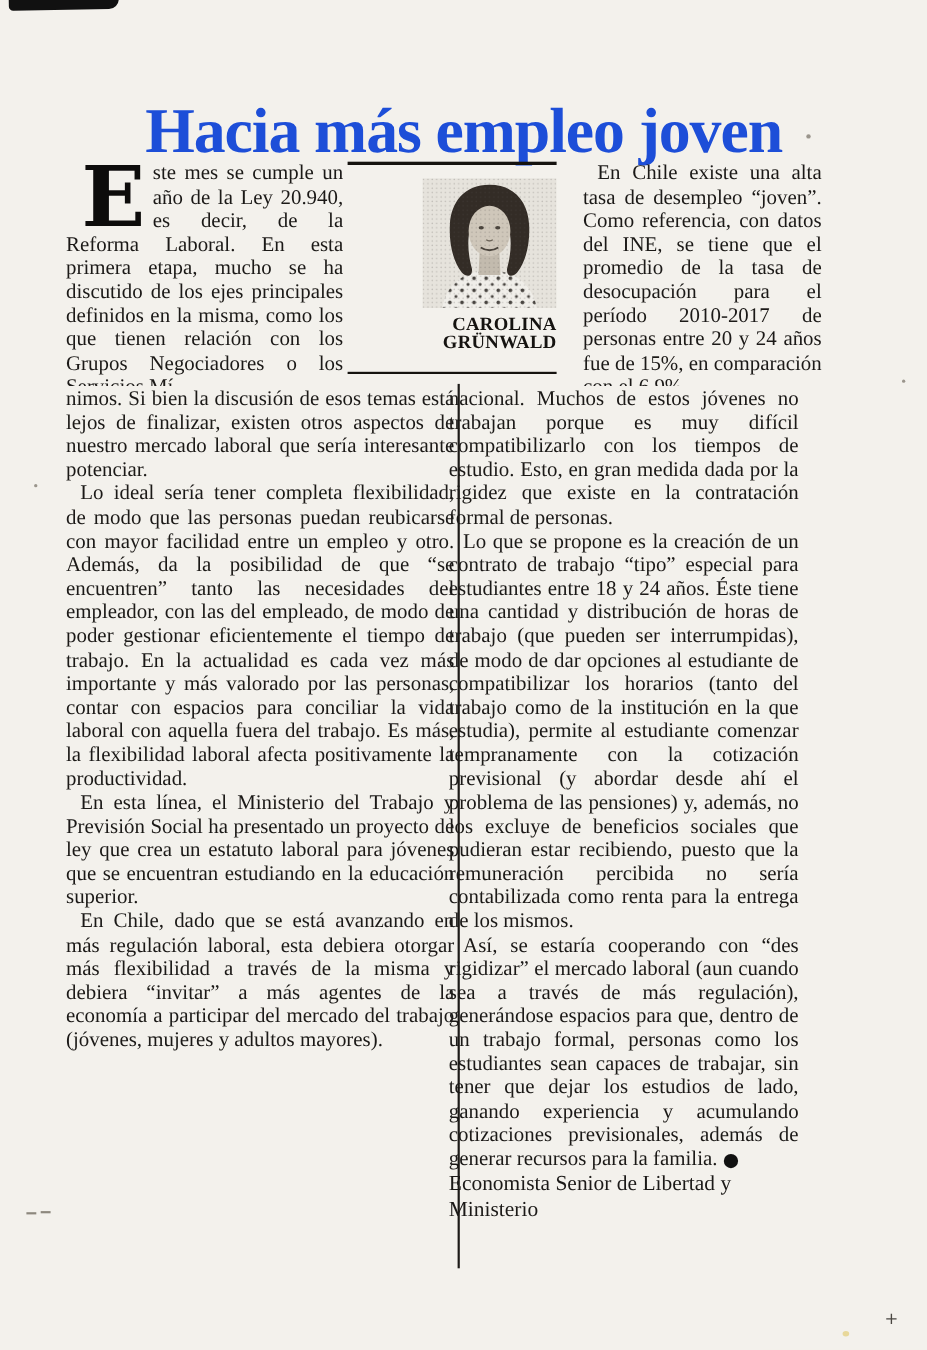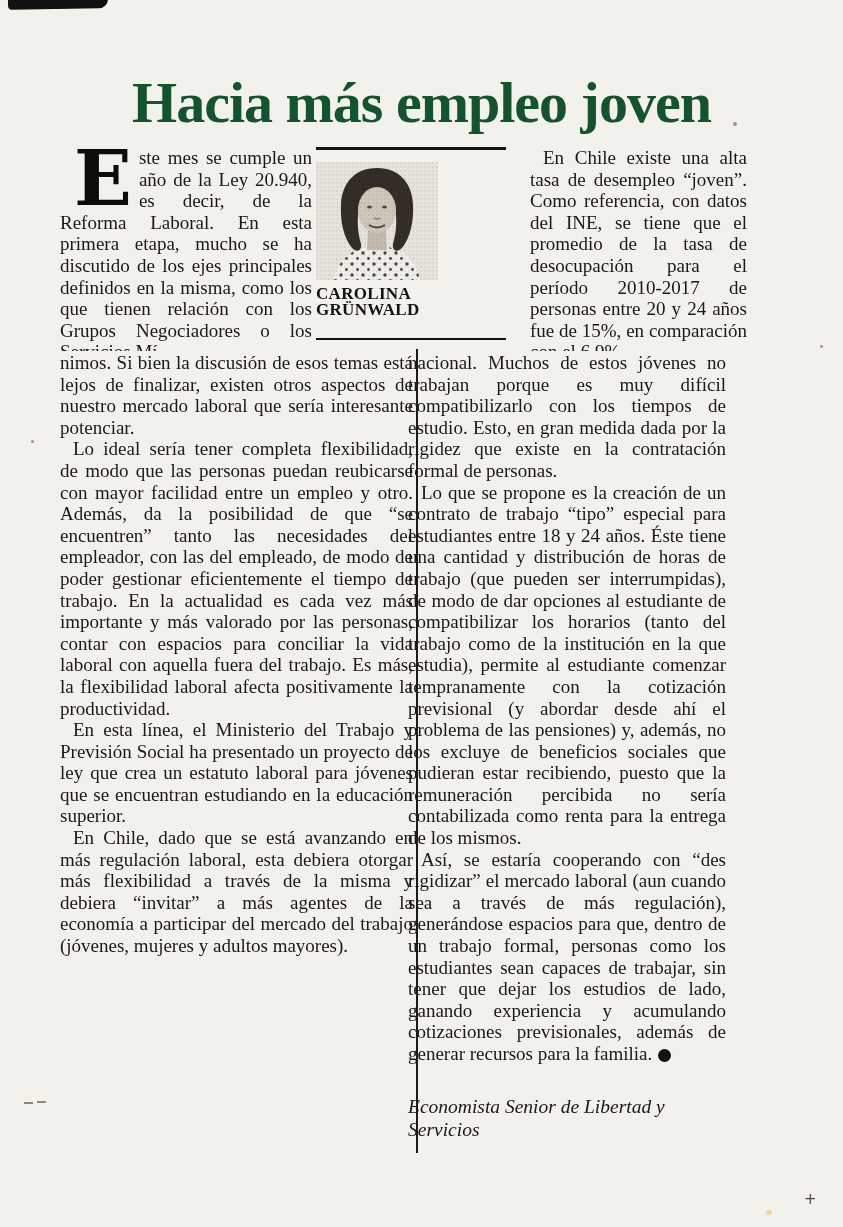--- a/index.html
+++ b/index.html
@@ -11,23 +11,23 @@
   }
   
   .blob-top-left{position:absolute;left:8px;top:-4px;width:100px;height:13px;background:#111;border-radius:0 0 9px 4px;transform:rotate(-1deg);}
   .speck{position:absolute;background:#9a958c;border-radius:50%;}
   .speck-yellow{position:absolute;background:#e8d89a;border-radius:50%;width:6px;height:5px;}
   .plus-mark{position:absolute;color:#4a4742;font-size:15px;font-family:"DejaVu Sans",sans-serif;}
   .margin-dash{position:absolute;width:9px;height:2px;background:#8d887e;}
 
   
   .headline{
-    position:absolute;top:30px;left:0;width:100%;
+    position:absolute;top:46px;left:0;width:100%;
     text-align:center;font-size:58px;font-weight:bold;
-    letter-spacing:-1px;color:#14532d;
+    letter-spacing:-1px;color:#1d4ed8;
   }
 
   
   .textblock{
     position:absolute;
     font-size:19px;line-height:21.6px;
     text-align:justify;
     color:#1b1917;
   }
   .textblock p{margin:0;}
@@ -43,42 +43,41 @@
     font-weight:bold;
     margin:3px 7px 0 14px;
     color:#0d0c0b;
     font-family:"DejaVu Serif",serif;
   }
 
   
   .photo-box{
     position:absolute;left:316px;top:147px;width:190px;height:188px;
     border-top:3px solid #15130f;border-bottom:2px solid #15130f;
-    text-align:left;
+    text-align:right;
   }
   .portrait{margin-top:12px;}
   .photo-caption{
     margin-top:2px;
     font-weight:bold;font-size:17px;line-height:16px;
     letter-spacing:0.3px;color:#151310;
   }
 
   
   .divider{position:absolute;left:416px;top:349px;width:2px;height:804px;background:#1d1b18;}
 
   .endmark{
     display:inline-block;width:13px;height:13px;border-radius:50%;
     background:#111;color:#f3f1ec;
     font-size:10px;line-height:13px;font-weight:bold;text-align:center;
     margin-left:6px;vertical-align:1px;
     font-family:"Liberation Sans",sans-serif;
   }
   .byline{
-    margin-top:30px;
-    font-style:italic;font-size:19.5px;line-height:23px;
+    font-size:19.5px;line-height:23px;
     text-align:left;
   }
 </style>
 </head>
 <body>
 
 <div class="blob-top-left"></div>
 <div class="speck" style="left:733px;top:122px;width:4px;height:4px;"></div>
 <div class="speck" style="left:820px;top:345px;width:3px;height:3px;"></div>
 <div class="speck" style="left:31px;top:440px;width:3px;height:3px;"></div>
@@ -143,15 +142,15 @@
   <p class="indent">En esta línea, el Ministerio del Trabajo y Previsión Social ha presentado un proyecto de ley que crea un estatuto laboral para jóvenes que se encuentran estudiando en la educación superior.</p>
   <p class="indent">En Chile, dado que se está avanzando en más regulación laboral, esta debiera otorgar más flexibilidad a través de la misma y debiera “invitar” a más agentes de la economía a participar del mercado del trabajo (jóvenes, mujeres y adultos mayores).</p>
 </div>
 
 <div class="textblock col-right-main">
   <p>nacional. Muchos de estos jóvenes no trabajan porque es muy difícil compatibilizarlo con los tiempos de estudio. Esto, en gran medida dada por la rigidez que existe en la contratación formal de personas.</p>
   <p class="indent">Lo que se propone es la creación de un contrato de trabajo “tipo” especial para estudiantes entre 18 y 24 años. Éste tiene una cantidad y distribución de horas de trabajo (que pueden ser interrumpidas), de modo de dar opciones al estudiante de compatibilizar los horarios (tanto del trabajo como de la institución en la que estudia), permite al estudiante comenzar tempranamente con la cotización previsional (y abordar desde ahí el problema de las pensiones) y, además, no los excluye de beneficios sociales que pudieran estar recibiendo, puesto que la remuneración percibida no sería contabilizada como renta para la entrega de los mismos.</p>
   <p class="indent"><span>Así, se estaría cooperando con “des rigidizar” el mercado laboral (aun cuando sea a través de más regulación), generándose espacios para que, dentro de un trabajo formal, personas como los estudiantes sean capaces de trabajar, sin tener que dejar los estudios de lado, ganando experiencia y acumulando cotizaciones previsionales, además de generar recursos para la familia.</span><span class="endmark">P</span></p>
   <div class="byline">
     <div>Economista Senior de Libertad y</div>
-    <div>Servicios</div>
+    <div>Ministerio</div>
   </div>
 </div>
 
 </body></html>

